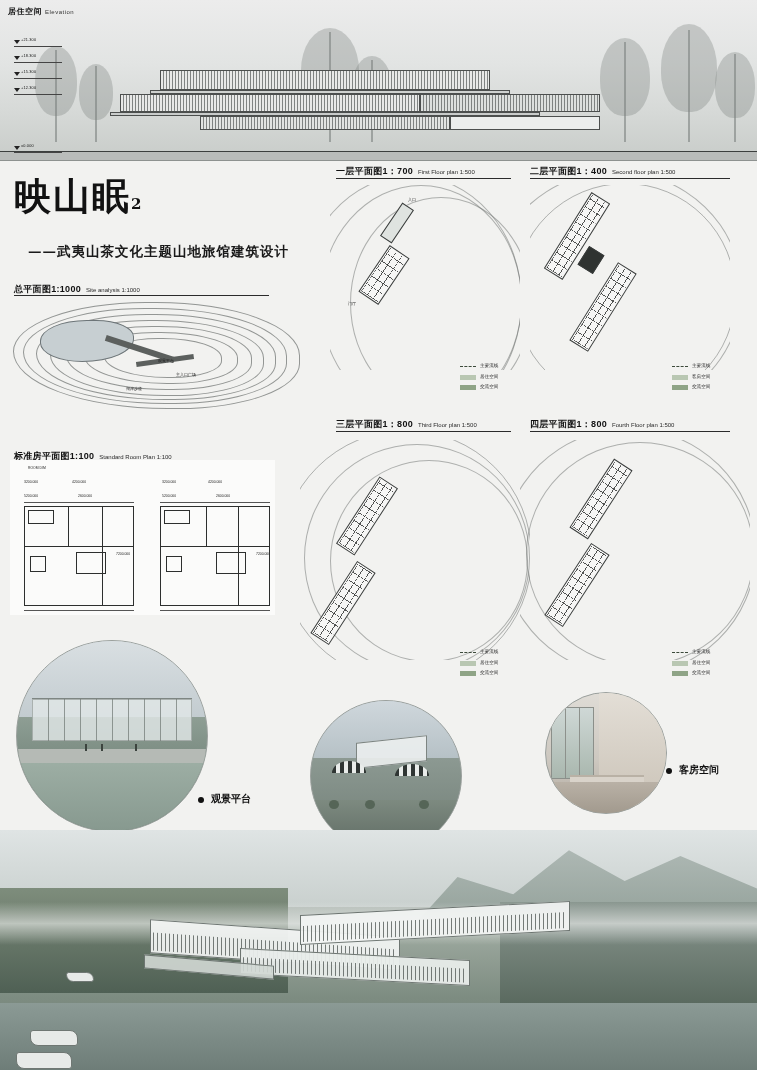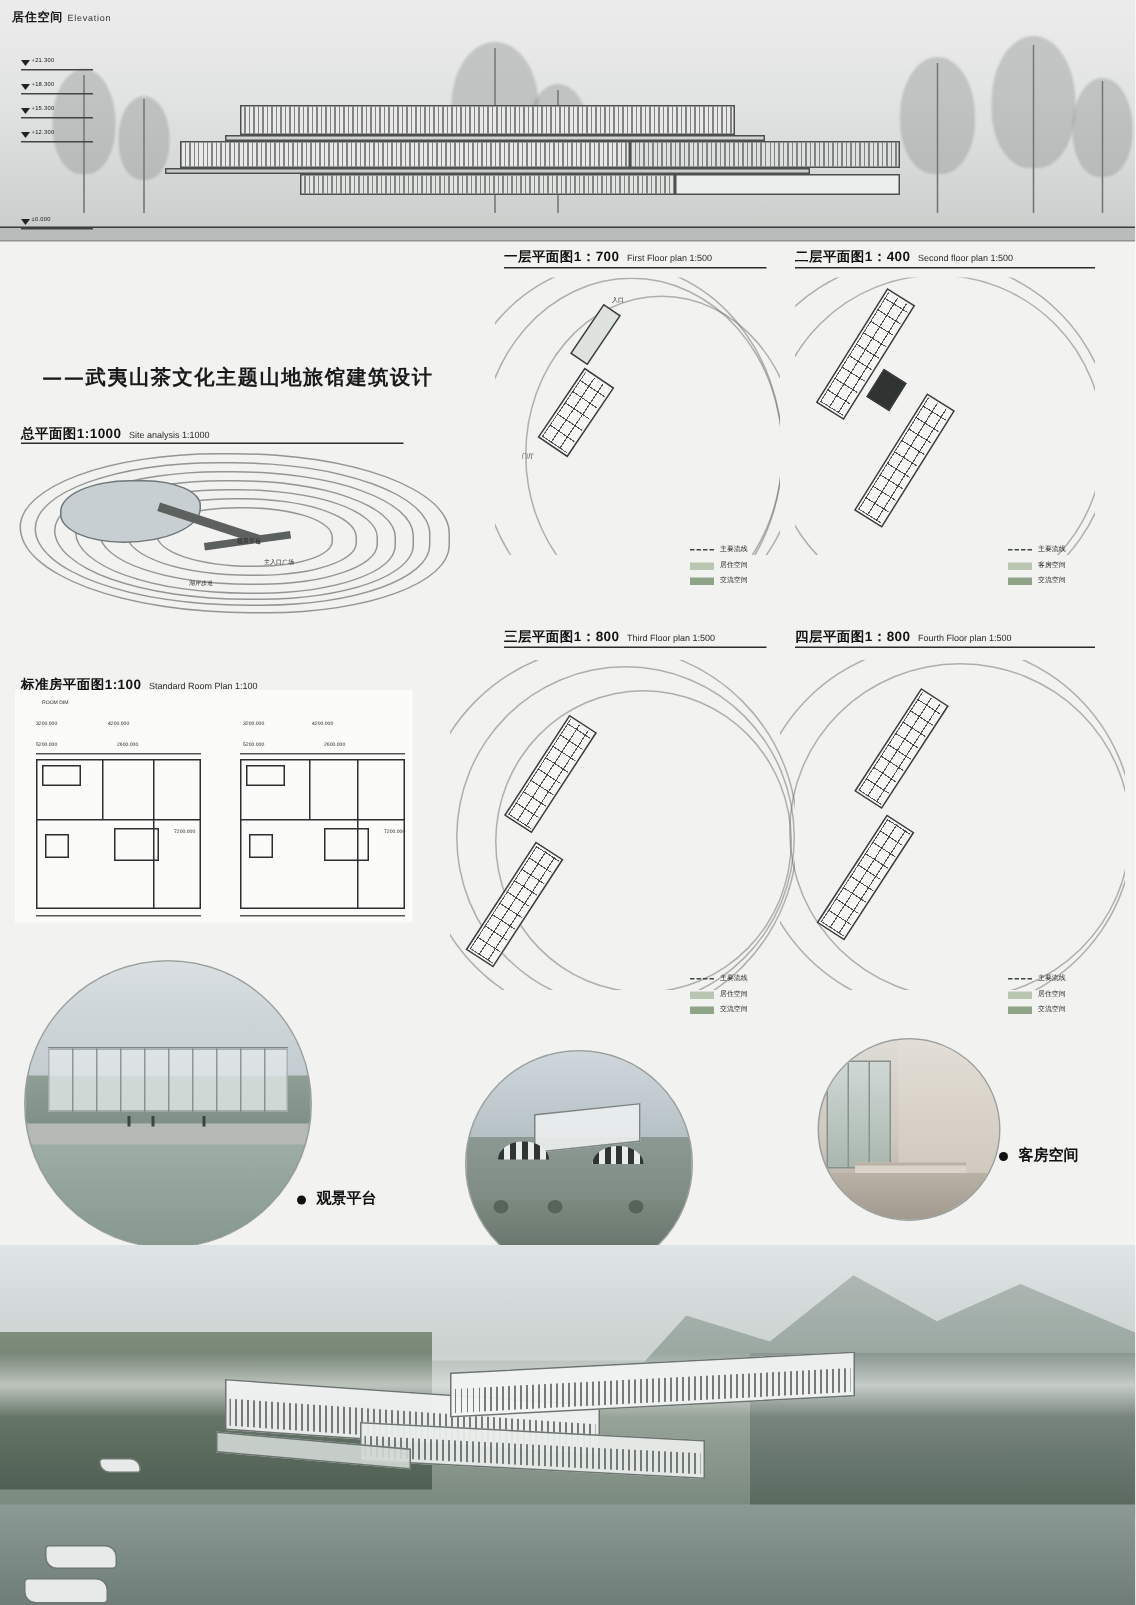--- a/index.html
+++ b/index.html
@@ -447,20 +447,23 @@
       <div class="level-row" style="margin-top:42px;">
         <div class="tri"></div>
           <div class="ln"></div>
         <div class="tx">±0.000</div>
       </div>
     </div>
   </div>
 
   <div class="border-line" style="left:0;top:160px;width:757px;height:1px;background:#8e9290;"></div>
 
+  <div class="title-main">
+    <span>映山眠</span><span class="sub2">2</span>
+  </div>
   <div class="title-sub">——武夷山茶文化主题山地旅馆建筑设计</div>
 
   <div class="sec-title" style="left:14px; top:283px;">
     <span>总平面图1:1000</span><span class="en">Site analysis 1:1000</span>
   </div>
   <div class="rule" style="left:14px; top:295px; width:255px;"></div>
 
   <div class="sec-title" style="left:336px; top:165px;">
     <span>一层平面图1：700</span><span class="en">First Floor plan 1:500</span>
   </div>

